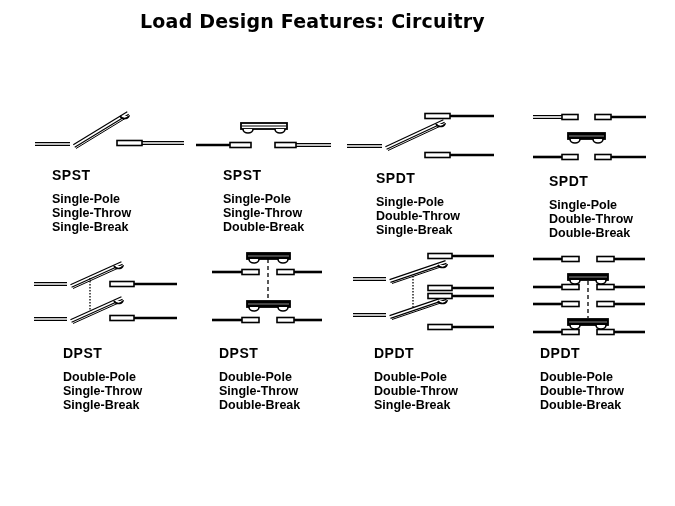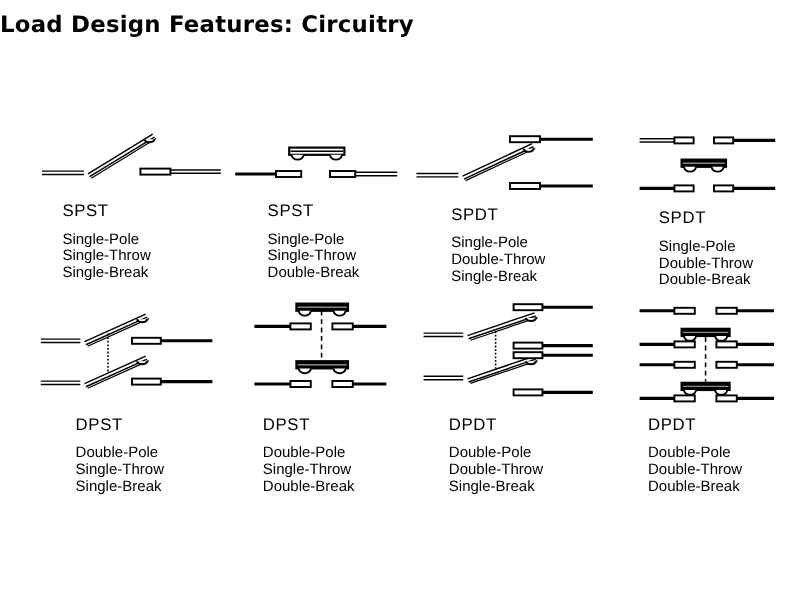--- a/index.html
+++ b/index.html
@@ -1,21 +1,21 @@
 <!DOCTYPE html>
 <html><head>
   <meta charset="utf-8">
   <style>
     html, body { margin: 0; padding: 0; background: #ffffff; }
     body { width: 675px; height: 506px; position: relative; overflow: hidden;
            font-family: "DejaVu Sans", "Liberation Sans", sans-serif; color: #000; }
-    .title { position: absolute; left: 0; width: 625px; top: 10px; 
+    .title { position: absolute; left: 0; width: 625px; top: 10px; text-align: center;
              font-family: "DejaVu Sans", sans-serif; font-weight: bold; font-size: 19px; letter-spacing: 0.2px; }
     svg.diagram { position: absolute; left: 0; top: 0; width: 675px; height: 506px; }
-    .cell { position: absolute; }
+    .cell { position: absolute; font-weight: bold; }
     .abbr { font-family: "Liberation Sans", sans-serif; font-size: 14px; letter-spacing: 0.5px; }
     .desc { font-family: "Liberation Sans", sans-serif; font-size: 12.5px; line-height: 14px; margin-top: 9px; }
   </style>
 </head>
 <body>
 
 <div class="title">Load Design Features: Circuitry</div>
 
 <svg class="diagram" viewBox="0 0 675 506">
   <defs>

